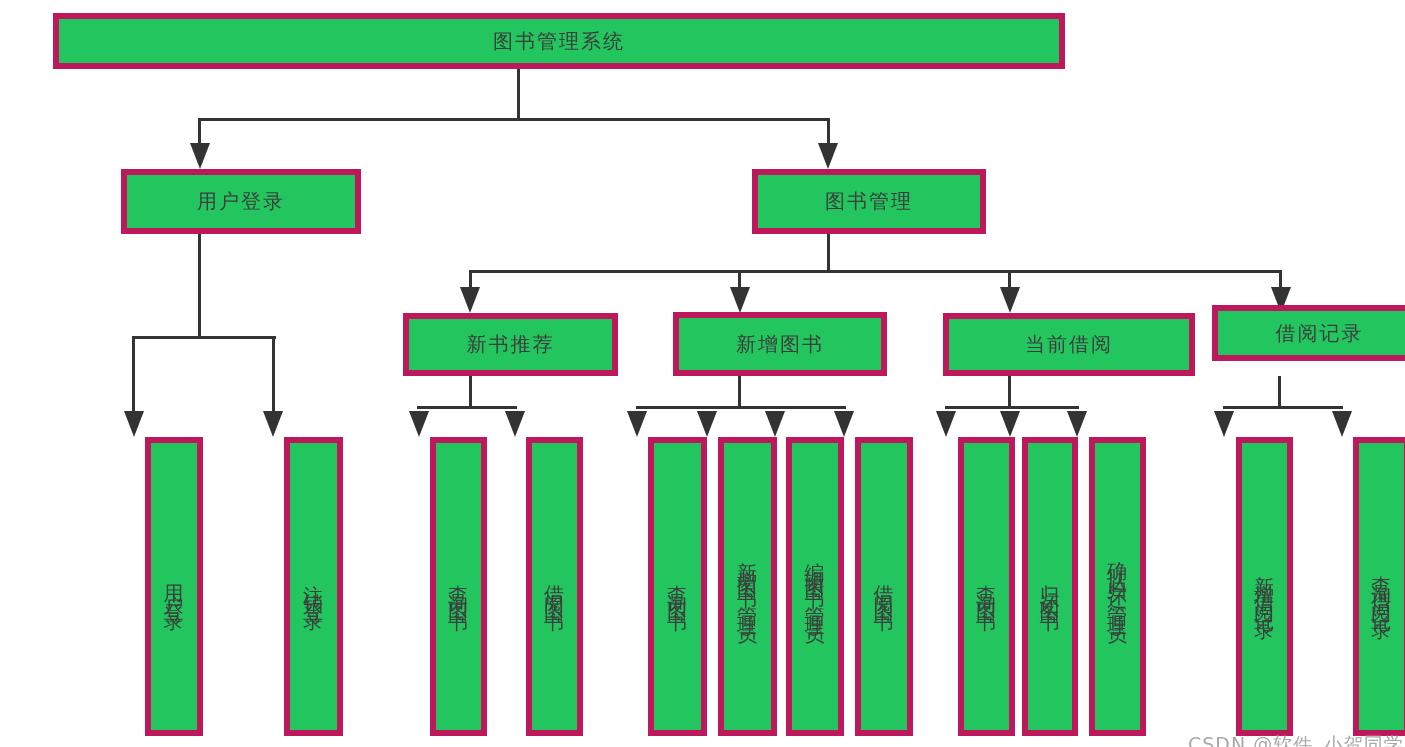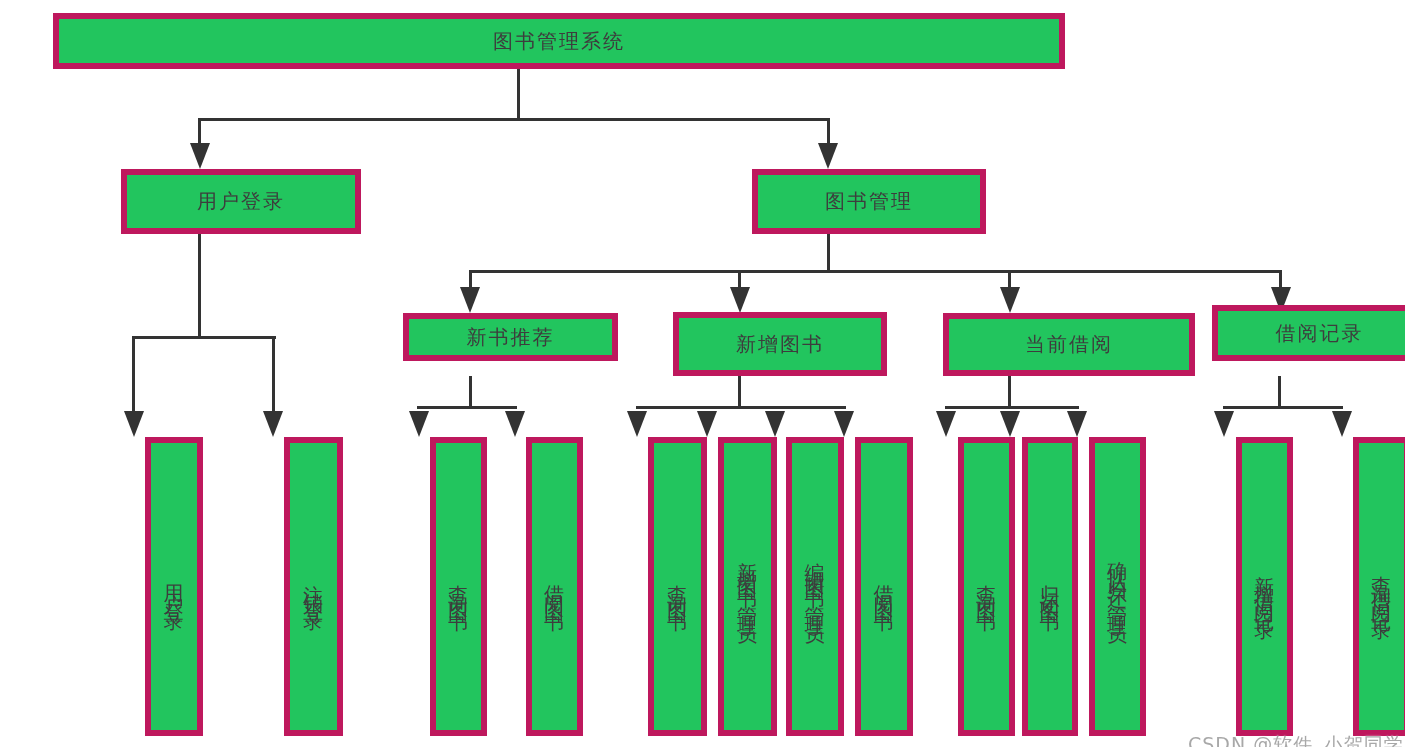--- a/index.html
+++ b/index.html
@@ -67,21 +67,21 @@
     <div class="ln" style="left:469px;top:273px;width:3px;height:14px;"></div>
     <div class="ah" style="left:460px;top:287px;"></div>
     <div class="ln" style="left:738px;top:273px;width:3px;height:14px;"></div>
     <div class="ah" style="left:730px;top:287px;"></div>
     <div class="ln" style="left:1008px;top:273px;width:3px;height:14px;"></div>
     <div class="ah" style="left:1000px;top:287px;"></div>
     <div class="ln" style="left:1279px;top:273px;width:3px;height:14px;"></div>
     <div class="ah" style="left:1271px;top:287px;"></div>
   </div>
 
-  <div class="bx h" style="left:363px;top:313px;width:215px;height:48px;">
+  <div class="bx h" style="left:363px;top:313px;width:215px;height:63px;">
     <span>新书推荐</span>
   </div>
   <div class="bx h" style="left:633px;top:312px;width:214px;height:64px;">
     <span>新增图书</span>
   </div>
   <div class="bx h" style="left:903px;top:313px;width:252px;height:63px;">
     <span>当前借阅</span>
   </div>
   <div class="bx h" style="left:1172px;top:305px;width:215px;height:56px;">
     <span>借阅记录</span>

